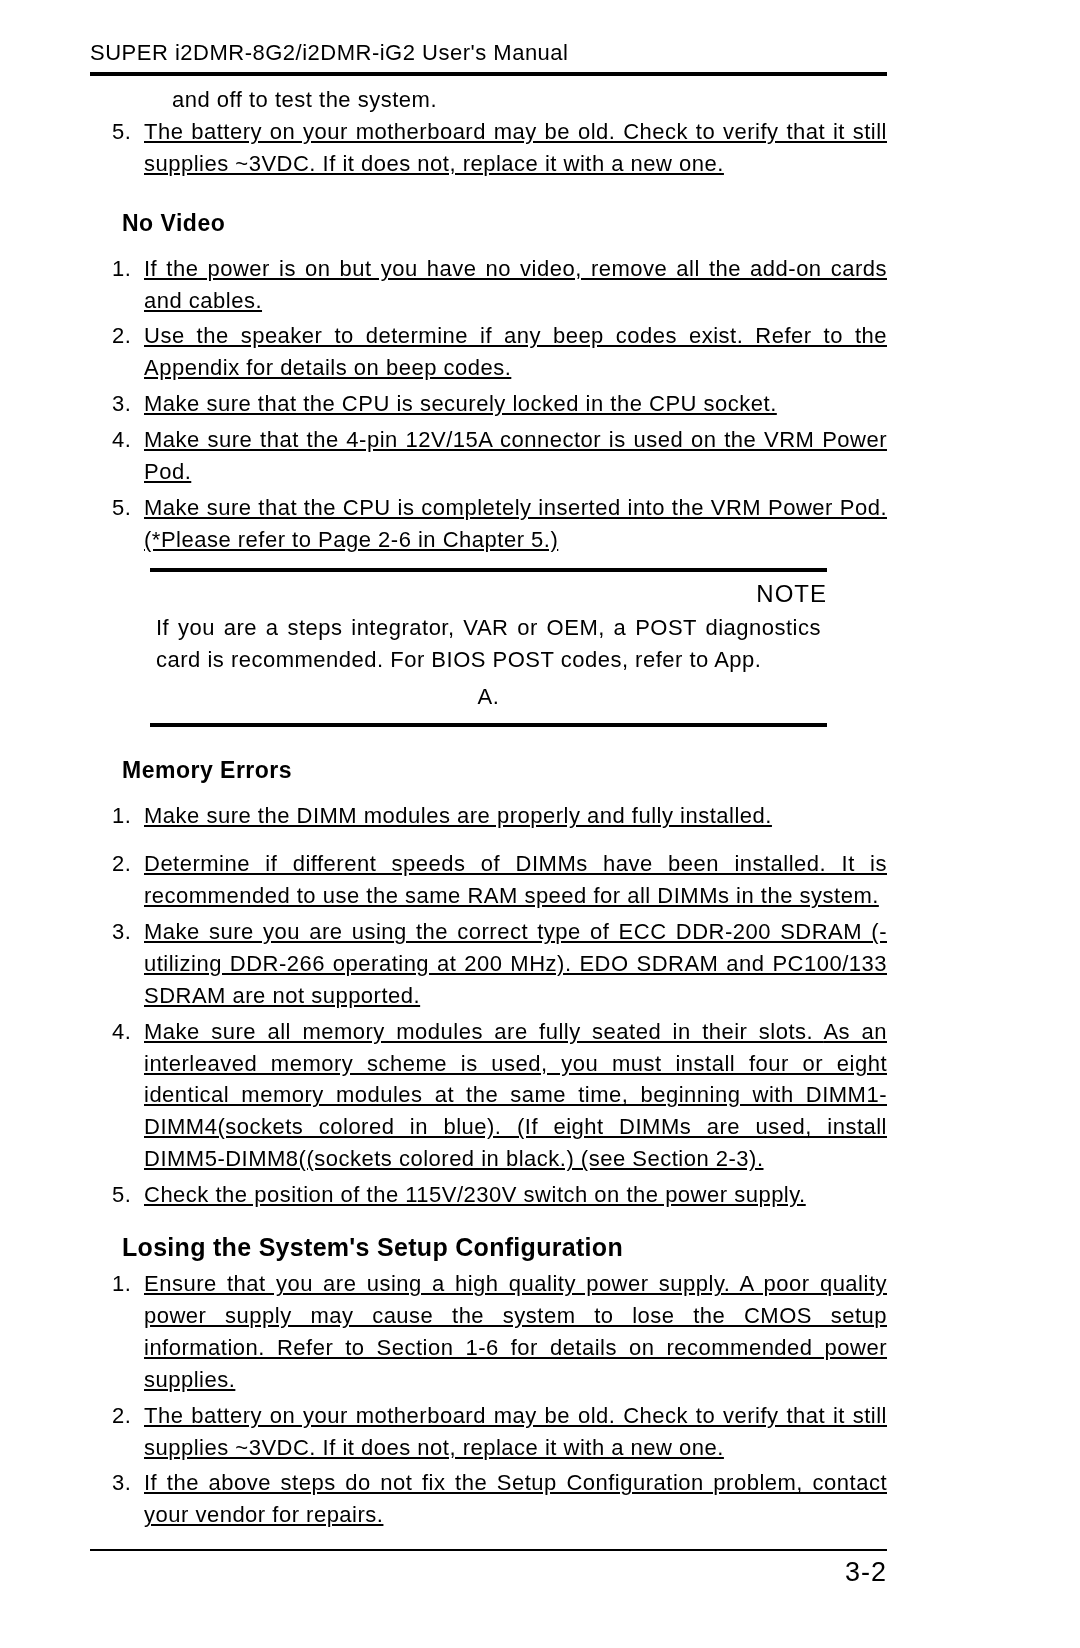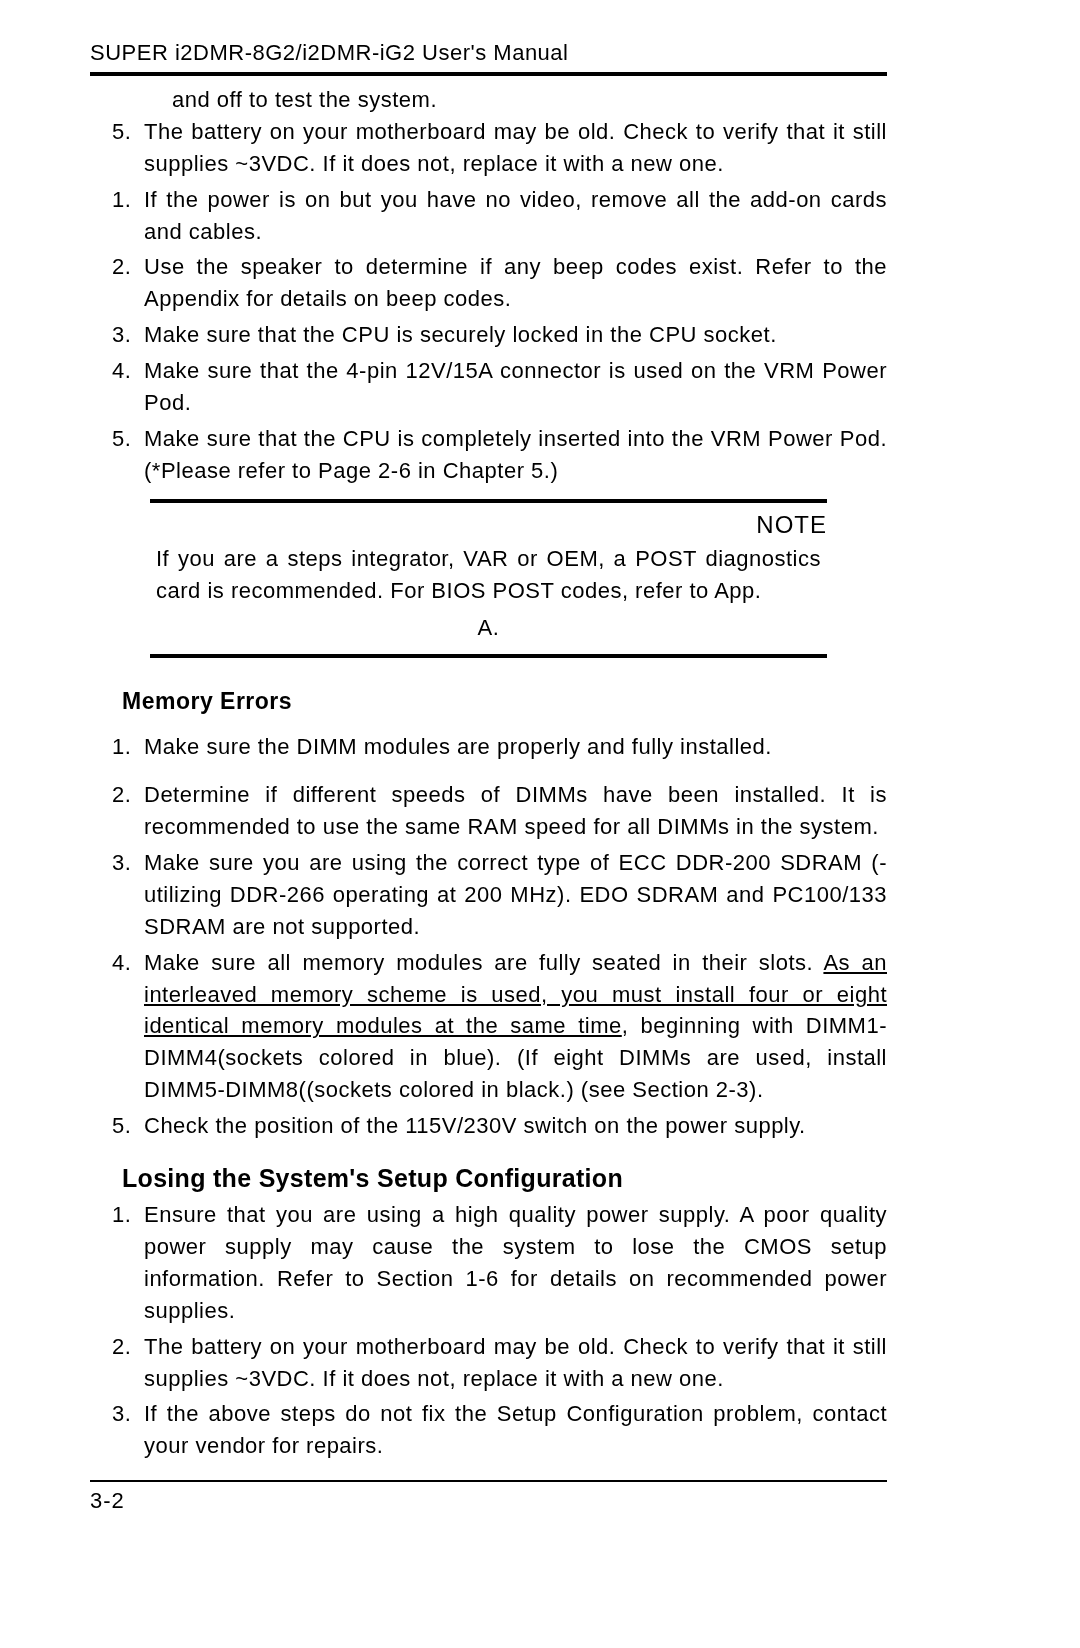--- a/index.html
+++ b/index.html
@@ -37,20 +37,21 @@
   }
   ol.numbered {
     list-style: decimal;
     margin: 0;
     padding-left: 48px;
   }
   ol.numbered > li {
     padding-left: 6px;
     text-align: justify;
     margin-bottom: 4px;
+    text-decoration: underline;
   }
   .section-heading {
     font-weight: bold;
     font-size: 23px;
     margin: 30px 0 16px 32px;
     letter-spacing: 0.5px;
   }
   .section-heading-main {
     font-weight: bold;
     font-size: 25px;
@@ -89,39 +90,40 @@
   }
   .underline {
     text-decoration: underline;
   }
   .footer-rule {
     border: none;
     border-top: 2px solid #000;
     margin: 18px 0 6px 0;
   }
   .page-num {
-    text-align: left;
-    font-size: 22px;
+    text-align: right;
+    font-size: 27px;
     letter-spacing: 1px;
   }
 </style>
 </head>
 <body>
 
 <div class="page">
 
   <div class="header-line">SUPER i2DMR-8G2/i2DMR-iG2 User's Manual</div>
   <hr class="thick-rule">
 
   <div class="body-text indent-continuation">and off to test the system.</div>
 
   <ol class="numbered body-text" start="5">
     <li>The battery on your motherboard may be old.  Check to verify that it still supplies ~3VDC.  If it does not, replace it with a new one.</li>
   </ol>
 
+  <div class="section-heading">No Video</div>
   <ol class="numbered body-text">
     <li>If the power is on but you have no video, remove all the add-on cards and cables.</li>
     <li>Use the speaker to determine if any beep codes exist.  Refer to the Appendix for details on beep codes.</li>
     <li>Make sure that the CPU is securely locked in the CPU socket.</li>
     <li>Make sure that the 4-pin 12V/15A connector is used on the VRM Power Pod.</li>
     <li>Make sure that the CPU is completely inserted into the VRM Power Pod. (*Please refer to  Page 2-6 in Chapter 5.)</li>
   </ol>
 
   <div class="note-box">
     <hr class="note-rule-top">

